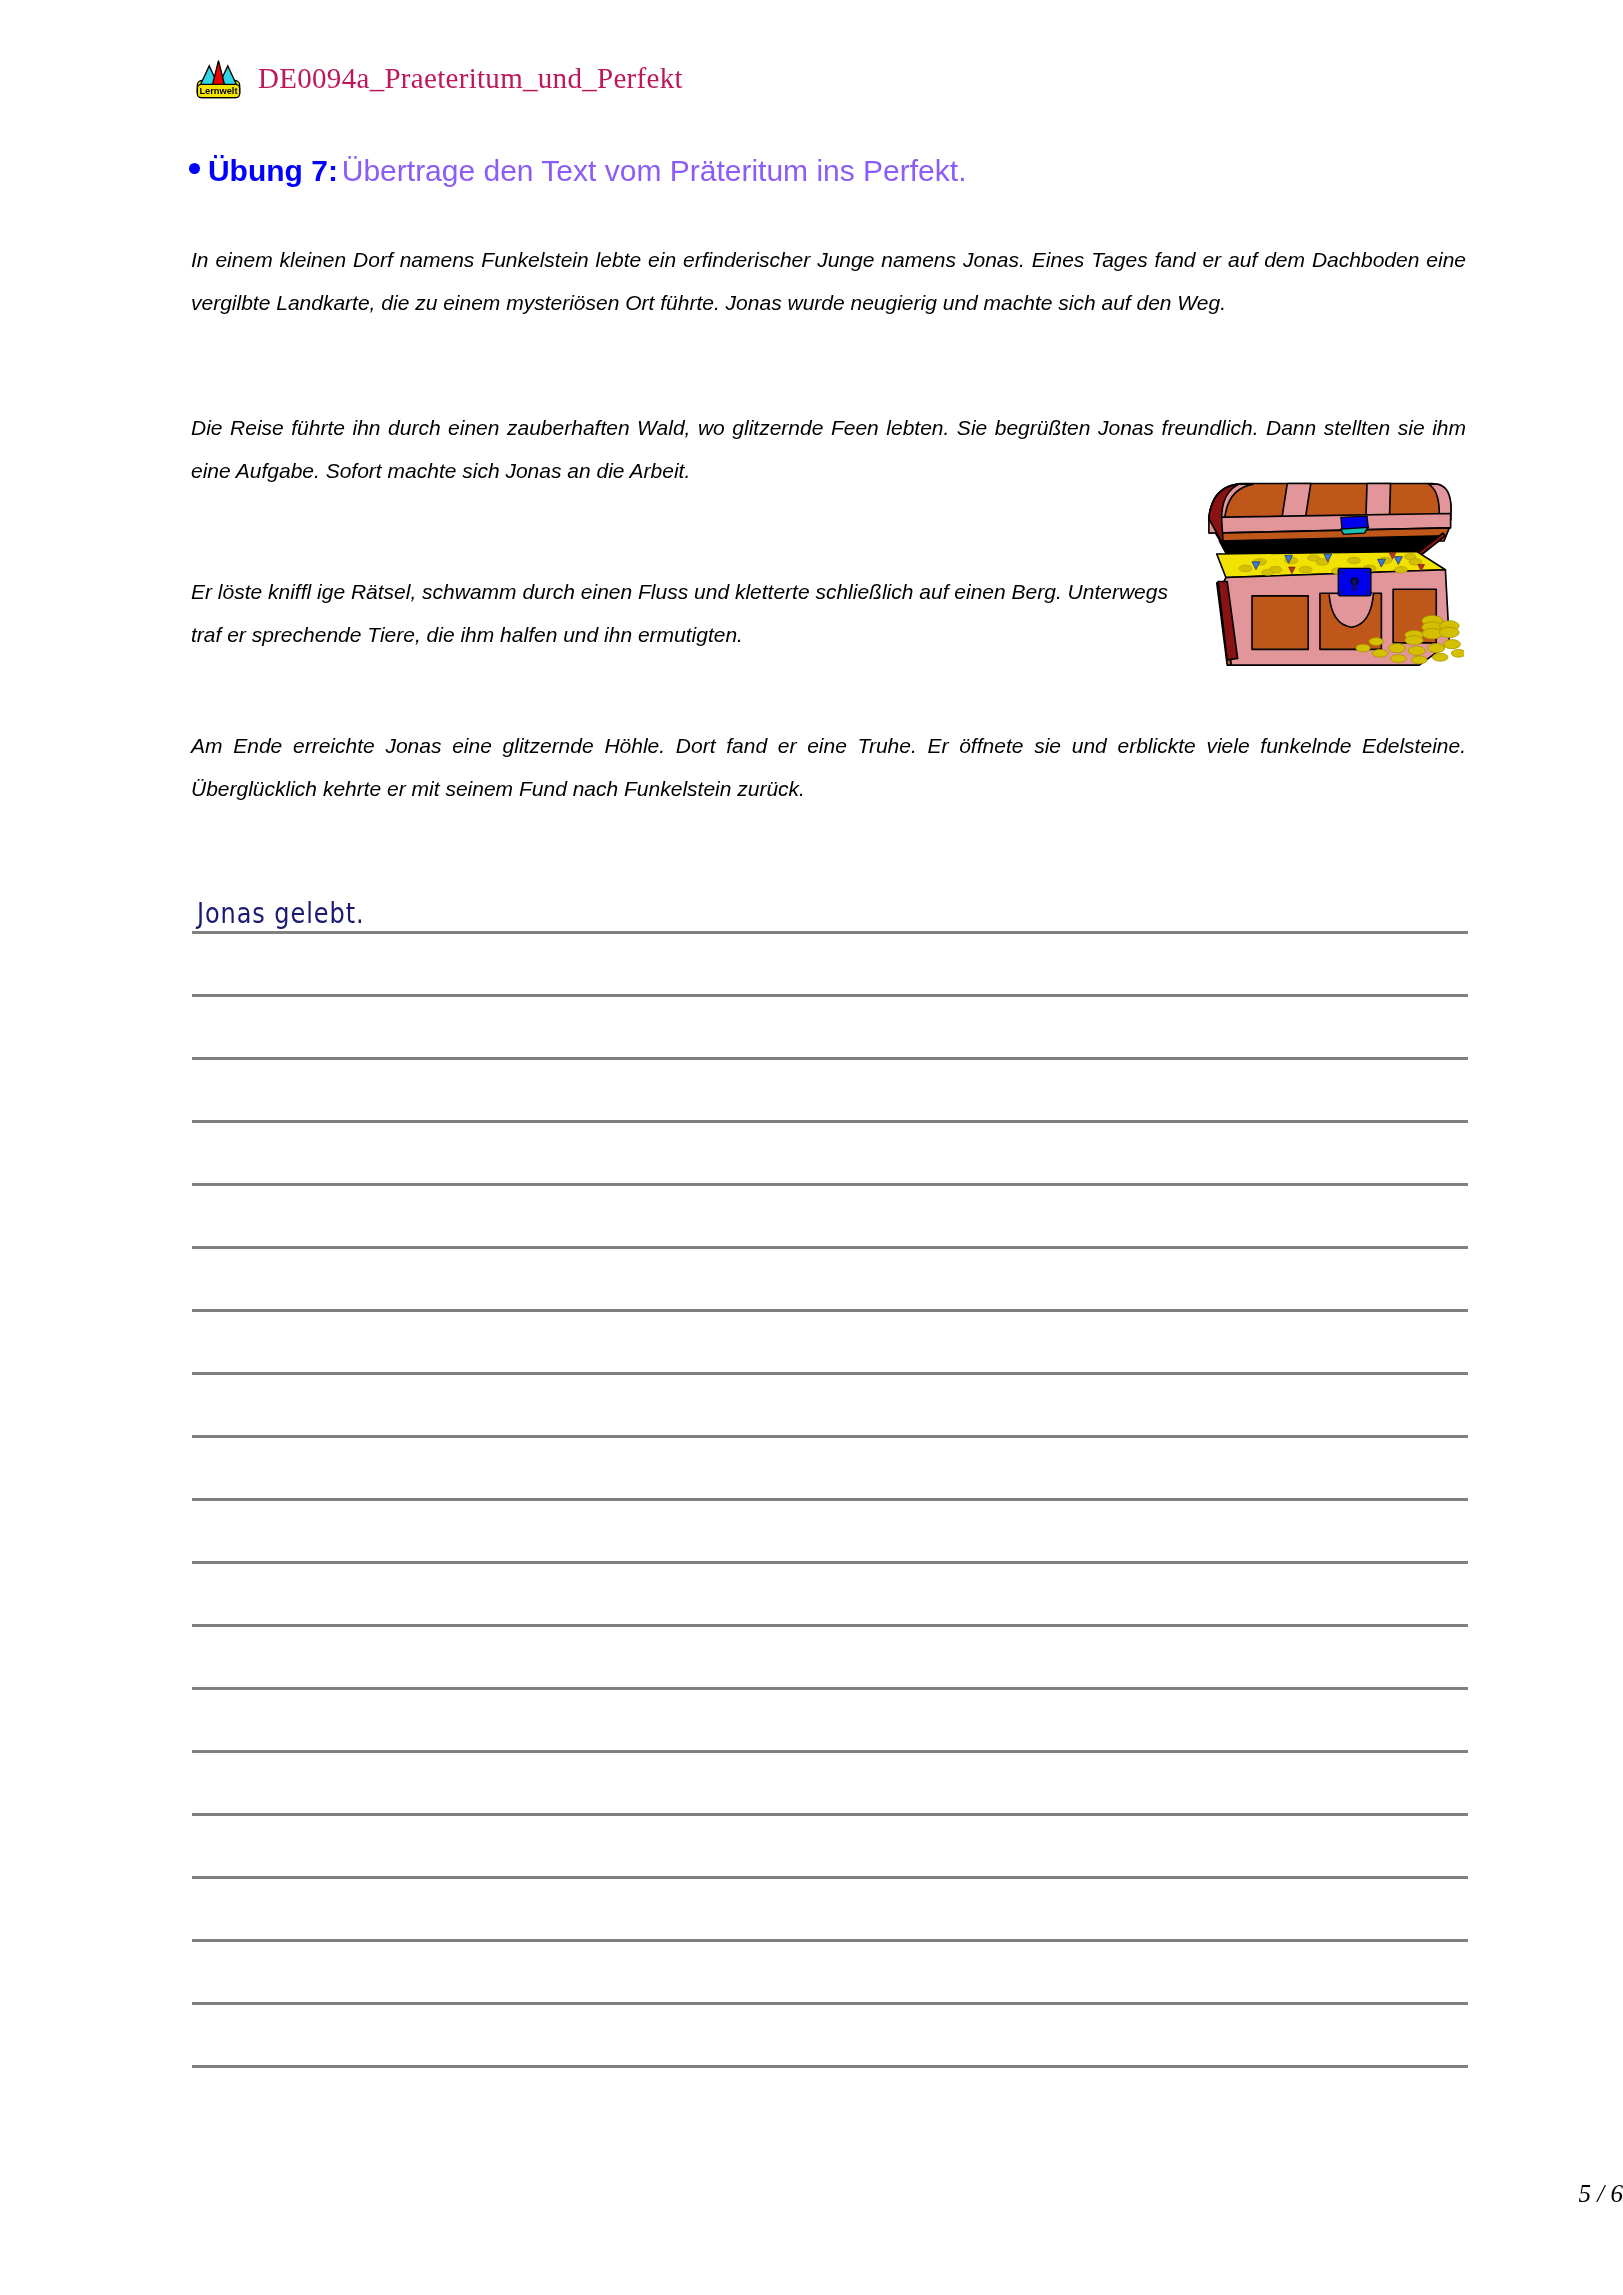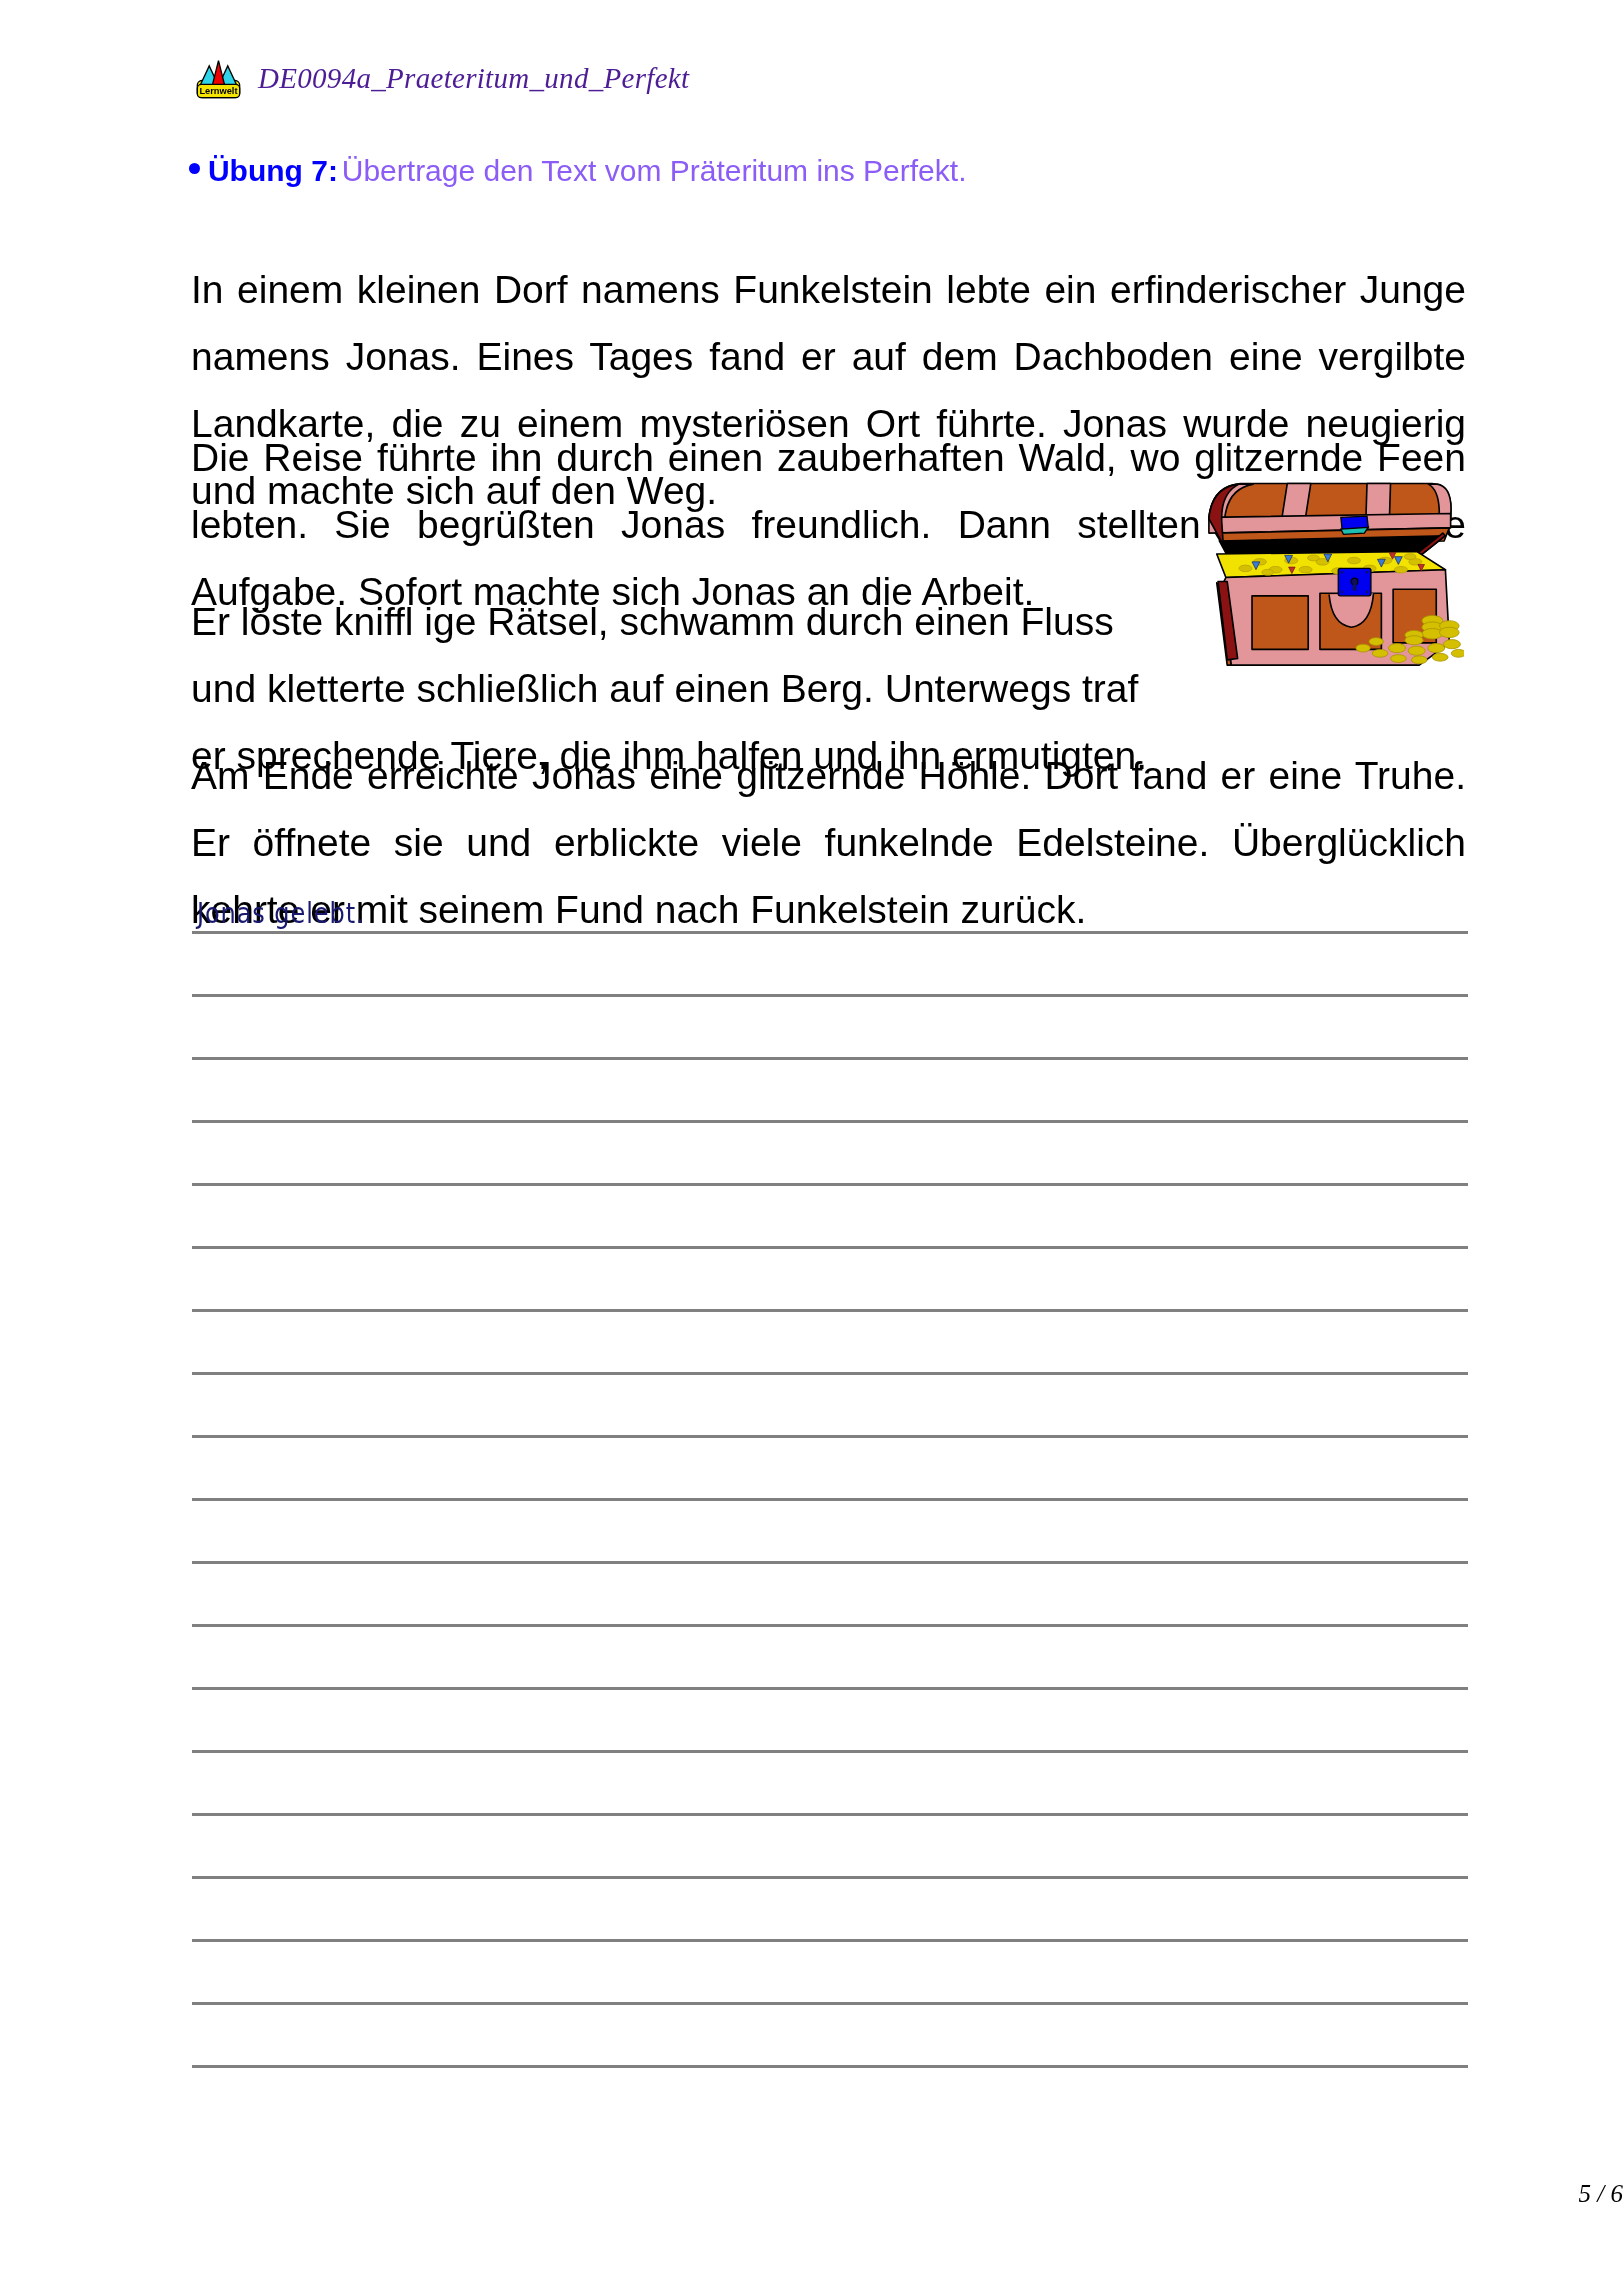--- a/index.html
+++ b/index.html
@@ -26,23 +26,22 @@
   }
   #logo {
     width: 45px;
     height: 41px;
     position: relative;
     flex: 0 0 auto;
   }
   #logo svg { display: block; }
   #doc-title {
     font-family: "Liberation Serif", serif;
-    font-style: italic;
     font-size: 29px;
-    color: #4c1d95;
+    color: #be185d;
     white-space: nowrap;
     letter-spacing: 0.3px;
   }
 
   
   #exercise-heading {
     position: absolute;
     left: 189px;
     top: 152px;
     width: 1276px;
@@ -66,28 +65,29 @@
     font-weight: bold;
     margin-right: 3.9px;
     margin-top: 30px;
   }
   #exercise-instruction { color: #8b5cf6; }
 
   
   .para {
     position: absolute;
     left: 191px;
-    font-size: 39px;
-    line-height: 67px;
+    font-size: 21px;
+    line-height: 43px;
     color: #000000;
     text-align: justify;
     text-justify: inter-word;
     font-stretch: condensed;
     -webkit-hyphens: none;
     hyphens: none;
+    font-style: italic;
   }
   .para.full { width: 1275px; }
   .para.narrow { width: 982px; text-align: left; }
 
   #para-1 { top: 217px; }
   #para-2 { top: 385px; }
   #para-3 { top: 549px; }
   #para-4 { top: 703px; }
 
   

